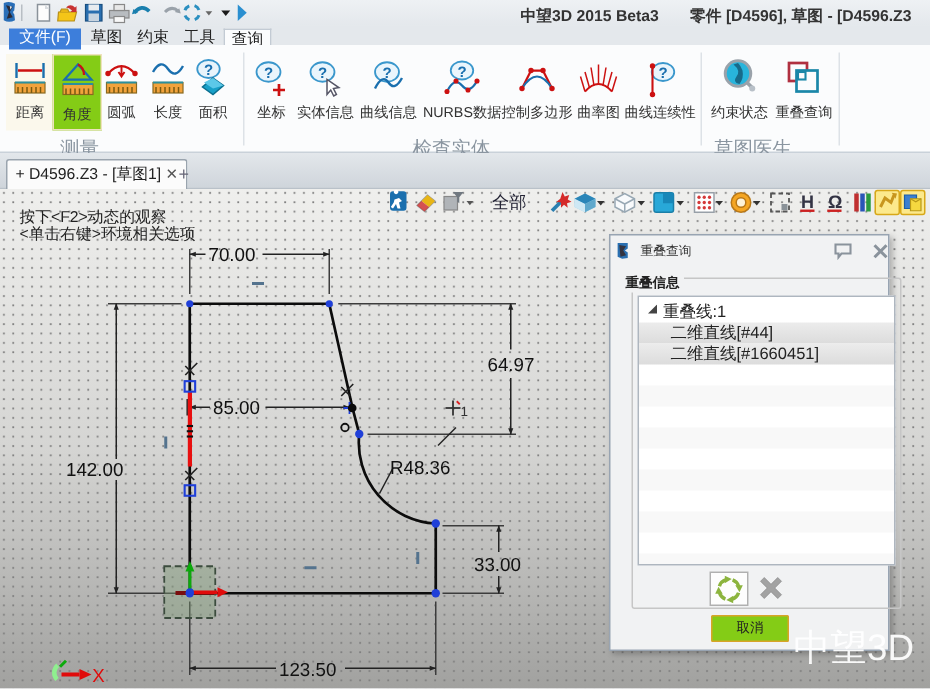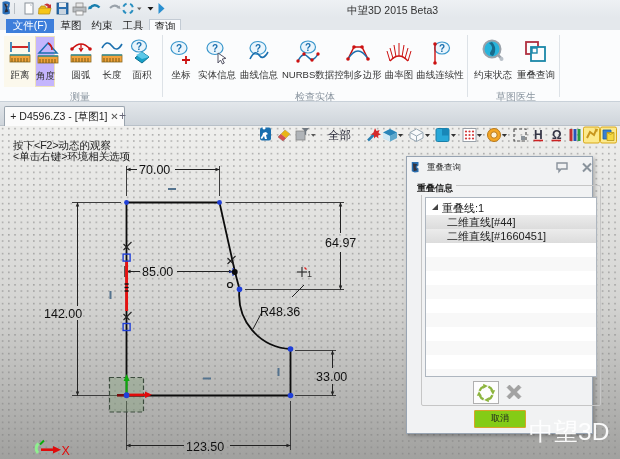--- a/index.html
+++ b/index.html
@@ -2,38 +2,38 @@
 <html><head>
 <meta charset="utf-8">
 <style>
 * { margin:0; padding:0; box-sizing:border-box; }
 html,body { width:620px; height:459px; overflow:hidden; }
 body { font-family:"Liberation Sans",sans-serif; }
 #app { position:relative; width:620px; height:459px; background:#e9ecef; }
 
 
 #titlebar { position:absolute; left:0; top:0; width:620px; height:17px;
-  background:linear-gradient(#eef1f4,#e4e8ec); font-size:11px; color:#333; }
+  background:linear-gradient(#eef1f4,#e4e8ec); font-size:11px; color:#333;font-weight:bold; }
 #titlebar .ttl { position:absolute; top:3.5px; white-space:nowrap; font-size:10.5px; }
 
 
 #menubar { position:absolute; left:0; top:17px; width:620px; height:13px;
   background:#e4e8ec; font-size:10.5px; }
 .mtab { position:absolute; top:2px; height:13.5px; line-height:13px; text-align:center; color:#222; }
 #filetab { position:absolute; left:6px; top:2px; width:48px; height:13.5px; background:#3d7edb; color:#fff;
   text-align:center; line-height:13px; z-index:5; }
 #qtab { background:#fbfcfd; border:1px solid #c3cbd4; border-bottom:none; }
 
 
 #ribbon { position:absolute; left:0; top:30px; width:620px; height:72px;
   background:#fbfcfd; border-bottom:1px solid #c9d1d9; }
 .rbtn { position:absolute; top:6px; height:51px; text-align:center; }
 .rbtn .ric { display:block; margin:3px auto 0; }
 .rlab { position:absolute; top:33px; left:0; width:100%; font-size:9.5px; color:#333; text-align:center; white-space:nowrap; }
-.rgrouplab { position:absolute; top:60px; font-size:10px; color:#8a95a0; text-align:center; }
+.rgrouplab { position:absolute; top:60px; font-size:13px; color:#8a95a0; text-align:left; }
 .rsep { position:absolute; top:5px; height:62px; width:1px; background:#dde2e7; }
 
 
 #doctabs { position:absolute; left:0; top:102px; width:620px; height:24px;
   background:linear-gradient(#e3e7eb,#cfd5db); border-bottom:1px solid #b9c1c9; }
 #dtab { position:absolute; left:4px; top:4px; width:121px; height:20px;
   background:#fbfbfb; border:1px solid #9aa4ae; border-bottom:none;
   border-radius:2px 2px 0 0; font-size:10.5px; color:#222; line-height:19px; white-space:nowrap; text-align:center; }
 #dtab .x { color:#555; font-size:10px; }
 
@@ -89,20 +89,21 @@
       <path d="M89.5,8.5 Q94.5,2.5 99.5,7.5" fill="none" stroke="#1a7fae" stroke-width="2.4"></path>
       <path d="M88,9.5 l1,-3.5 3,2.5 z" fill="#1a7fae"></path>
       <path d="M110,8 Q114.5,3.5 119,7.5" fill="none" stroke="#9aa2aa" stroke-width="2"></path>
       <path d="M120.5,9 l-1,-3.5 -3,2.5 z" fill="#9aa2aa"></path>
       <circle cx="128" cy="8.5" r="5" fill="none" stroke="#2a8fc0" stroke-width="2" stroke-dasharray="4.2,3.6" transform="rotate(20 128 8.5)"></circle>
       <path d="M137,7.5 l4.5,0 -2.25,2.8 z" fill="#666"></path>
       <path d="M147.5,7 l6,0 -3,3.6 z" fill="#1a1a1a"></path>
       <path d="M158.5,3 l6,5.5 -6,5.5 z" fill="#2a8fd0"></path>
     </svg>
     <span class="ttl" style="left:347px;">中望3D 2015 Beta3</span>
+    <span class="ttl" style="left:460px;">零件 [D4596], 草图 - [D4596.Z3</span>
   </div>
   <div id="menubar">
     <div id="filetab">文件(F)</div>
     <div class="mtab" style="left:57px;width:28px;">草图</div>
     <div class="mtab" style="left:88px;width:28px;">约束</div>
     <div class="mtab" style="left:119px;width:28px;">工具</div>
     <div class="mtab" id="qtab" style="left:149px;width:32px;">查询</div>
   </div>
   <div id="ribbon">
 
@@ -110,21 +111,21 @@
       <svg class="ric" width="24" height="27" viewBox="0 0 24 27">
         <line x1="3" y1="3" x2="3" y2="13" stroke="#1a6fae" stroke-width="1.6"></line>
         <line x1="21" y1="3" x2="21" y2="13" stroke="#1a6fae" stroke-width="1.6"></line>
         <line x1="4" y1="8" x2="20" y2="8" stroke="#cc1111" stroke-width="1.8"></line>
         <rect x="2" y="16" width="20" height="7" fill="#f2a33c" stroke="#8a6a20" stroke-width="0.8"></rect>
         <line x1="2" y1="16" x2="22" y2="16" stroke="#2a8f9e" stroke-width="1.4"></line>
         <path d="M4,19 v4 M7,19 v4 M10,19 v4 M13,19 v4 M16,19 v4 M19,19 v4" stroke="#7a5a10" stroke-width="1"></path>
       </svg>
       <div class="rlab">距离</div>
     </div>
-    <div class="rbtn" style="left:35px;width:20px;background:#c4b5fd;border:1px solid #eee2bd;">
+    <div class="rbtn" style="left:35px;width:33px;background:#84cc16;border:1px solid #eee2bd;">
       <svg class="ric" width="24" height="27" viewBox="0 0 24 27">
         <path d="M3,13 L12,3 L21,13 z" fill="none" stroke="#1a6fae" stroke-width="1.5"></path>
         <path d="M12,3 Q16,5 16,10" fill="none" stroke="#cc1111" stroke-width="1.5"></path>
         <rect x="2" y="16" width="20" height="7" fill="#f2a33c" stroke="#8a6a20" stroke-width="0.8"></rect>
         <line x1="2" y1="16" x2="22" y2="16" stroke="#2a8f9e" stroke-width="1.4"></line>
         <path d="M4,19 v4 M7,19 v4 M10,19 v4 M13,19 v4 M16,19 v4 M19,19 v4" stroke="#7a5a10" stroke-width="1"></path>
       </svg>
       <div class="rlab">角度</div>
     </div>
     <div class="rbtn" style="left:65px;width:32px;">

